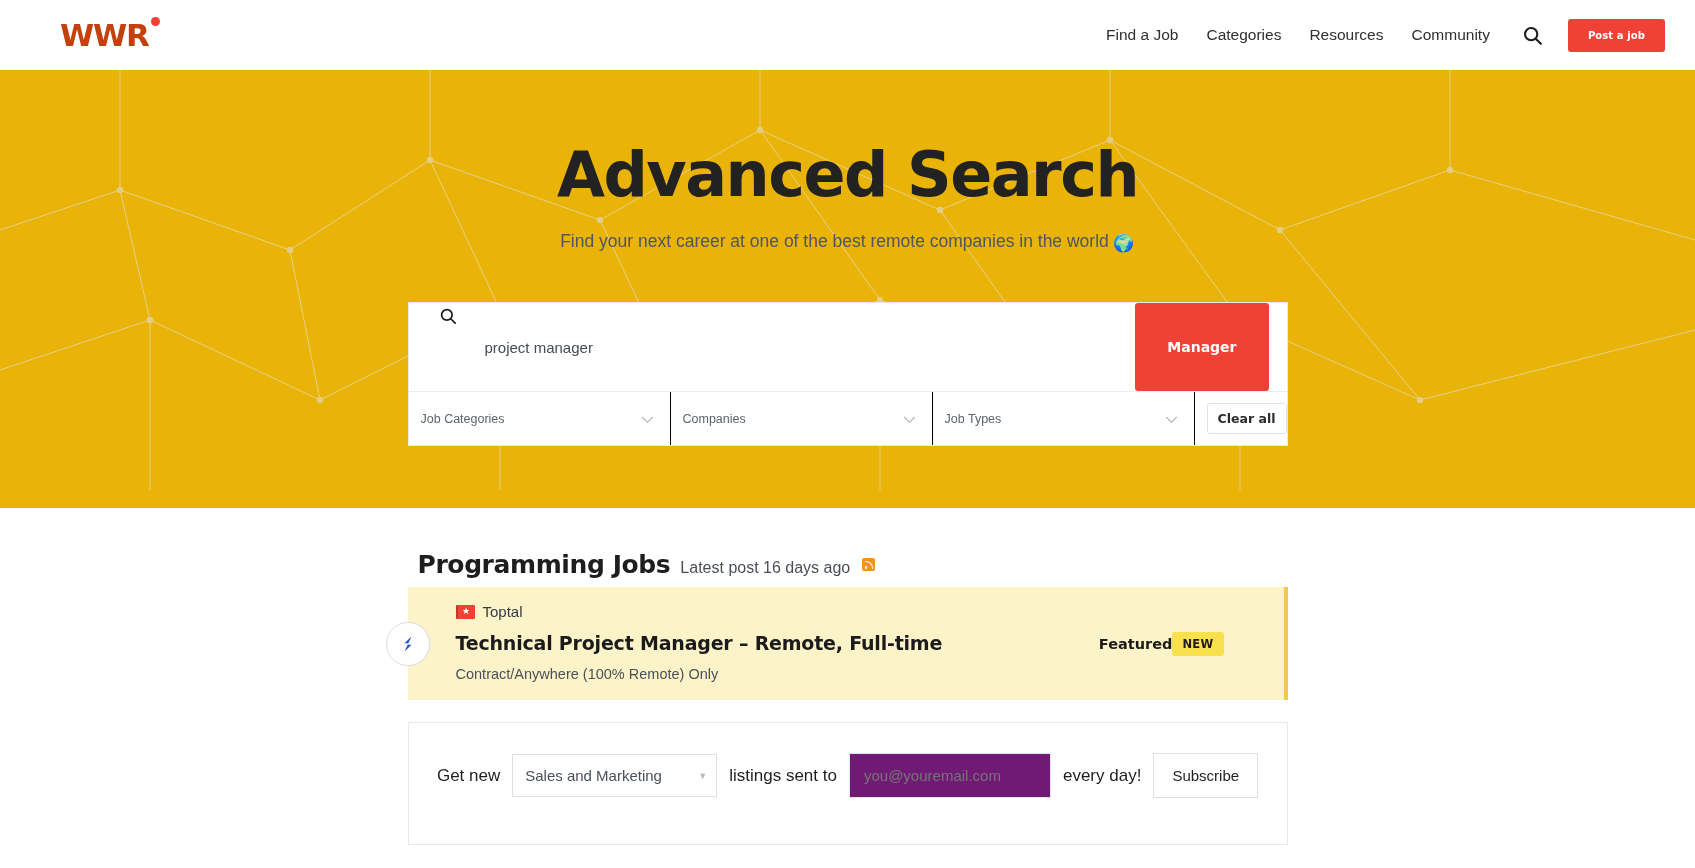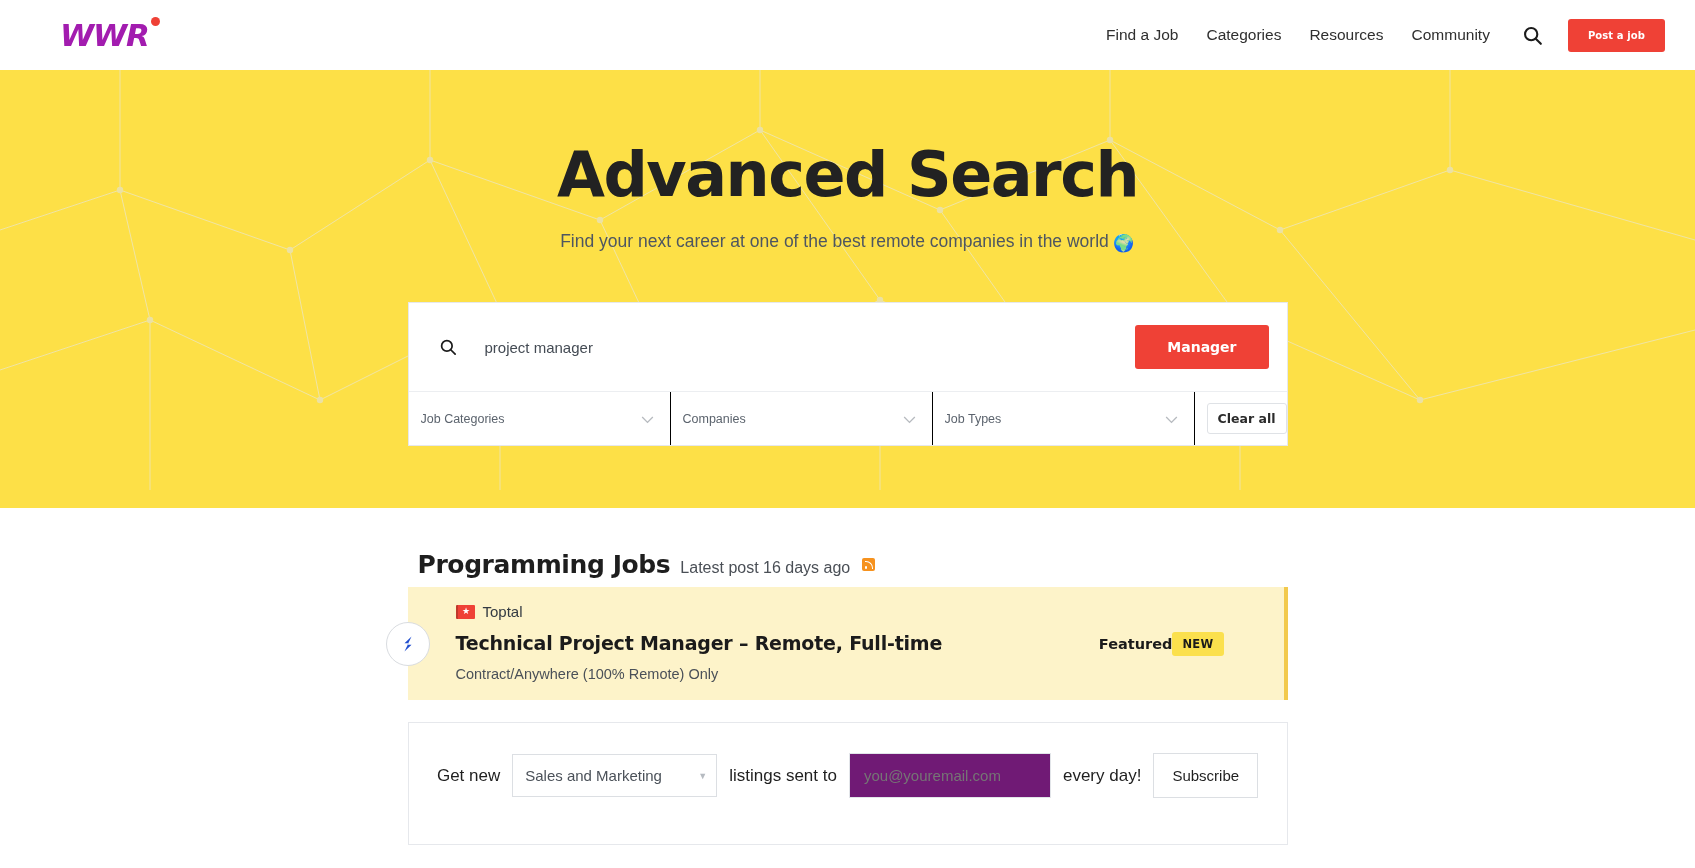--- a/index.html
+++ b/index.html
@@ -20,26 +20,25 @@
     display: flex;
     align-items: center;
     padding: 0 30px 0 60px;
     position: relative;
     z-index: 20;
   }
   .logo {
     font-size: 31px;
     font-weight: 700;
     letter-spacing: -1.2px;
-    color: #a21caf;
+    color: #c2410c;
     position: relative;
     line-height: 1;
     padding-right: 14px;
     font-family: "DejaVu Sans", sans-serif;
-    font-style: italic;
   }
   .logo-dot {
     position: absolute;
     width: 9px; height: 9px;
     border-radius: 50%;
     background: #ef4136;
     right: 3px;
     top: -3px;
   }
   .nav {
@@ -73,21 +72,21 @@
     border: none;
     border-radius: 3px;
     cursor: pointer;
     letter-spacing: 0.1px;
     font-family: "DejaVu Sans", sans-serif;
   }
 
   
   .hero {
     position: relative;
-    background: #fde047;
+    background: #eab308;
     padding-top: 72px;
     padding-bottom: 62px;
     overflow: hidden;
   }
   .hero-bg {
     position: absolute;
     inset: 0;
     opacity: 0.55;
     pointer-events: none;
   }
@@ -113,21 +112,20 @@
   
   .search-panel {
     width: 880px;
     margin: 48px auto 0 auto;
     background: #ffffff;
     border: 1px solid #e6e8ec;
     position: relative;
   }
   .search-row {
     display: flex;
-    align-items: center;
     height: 88px;
     padding: 0 18px 0 26px;
   }
   .search-icon-wrap {
     display: flex; align-items: center; justify-content: center;
     width: 26px; height: 26px; flex: 0 0 auto;
   }
   .search-input {
     flex: 1;
     border: none;

